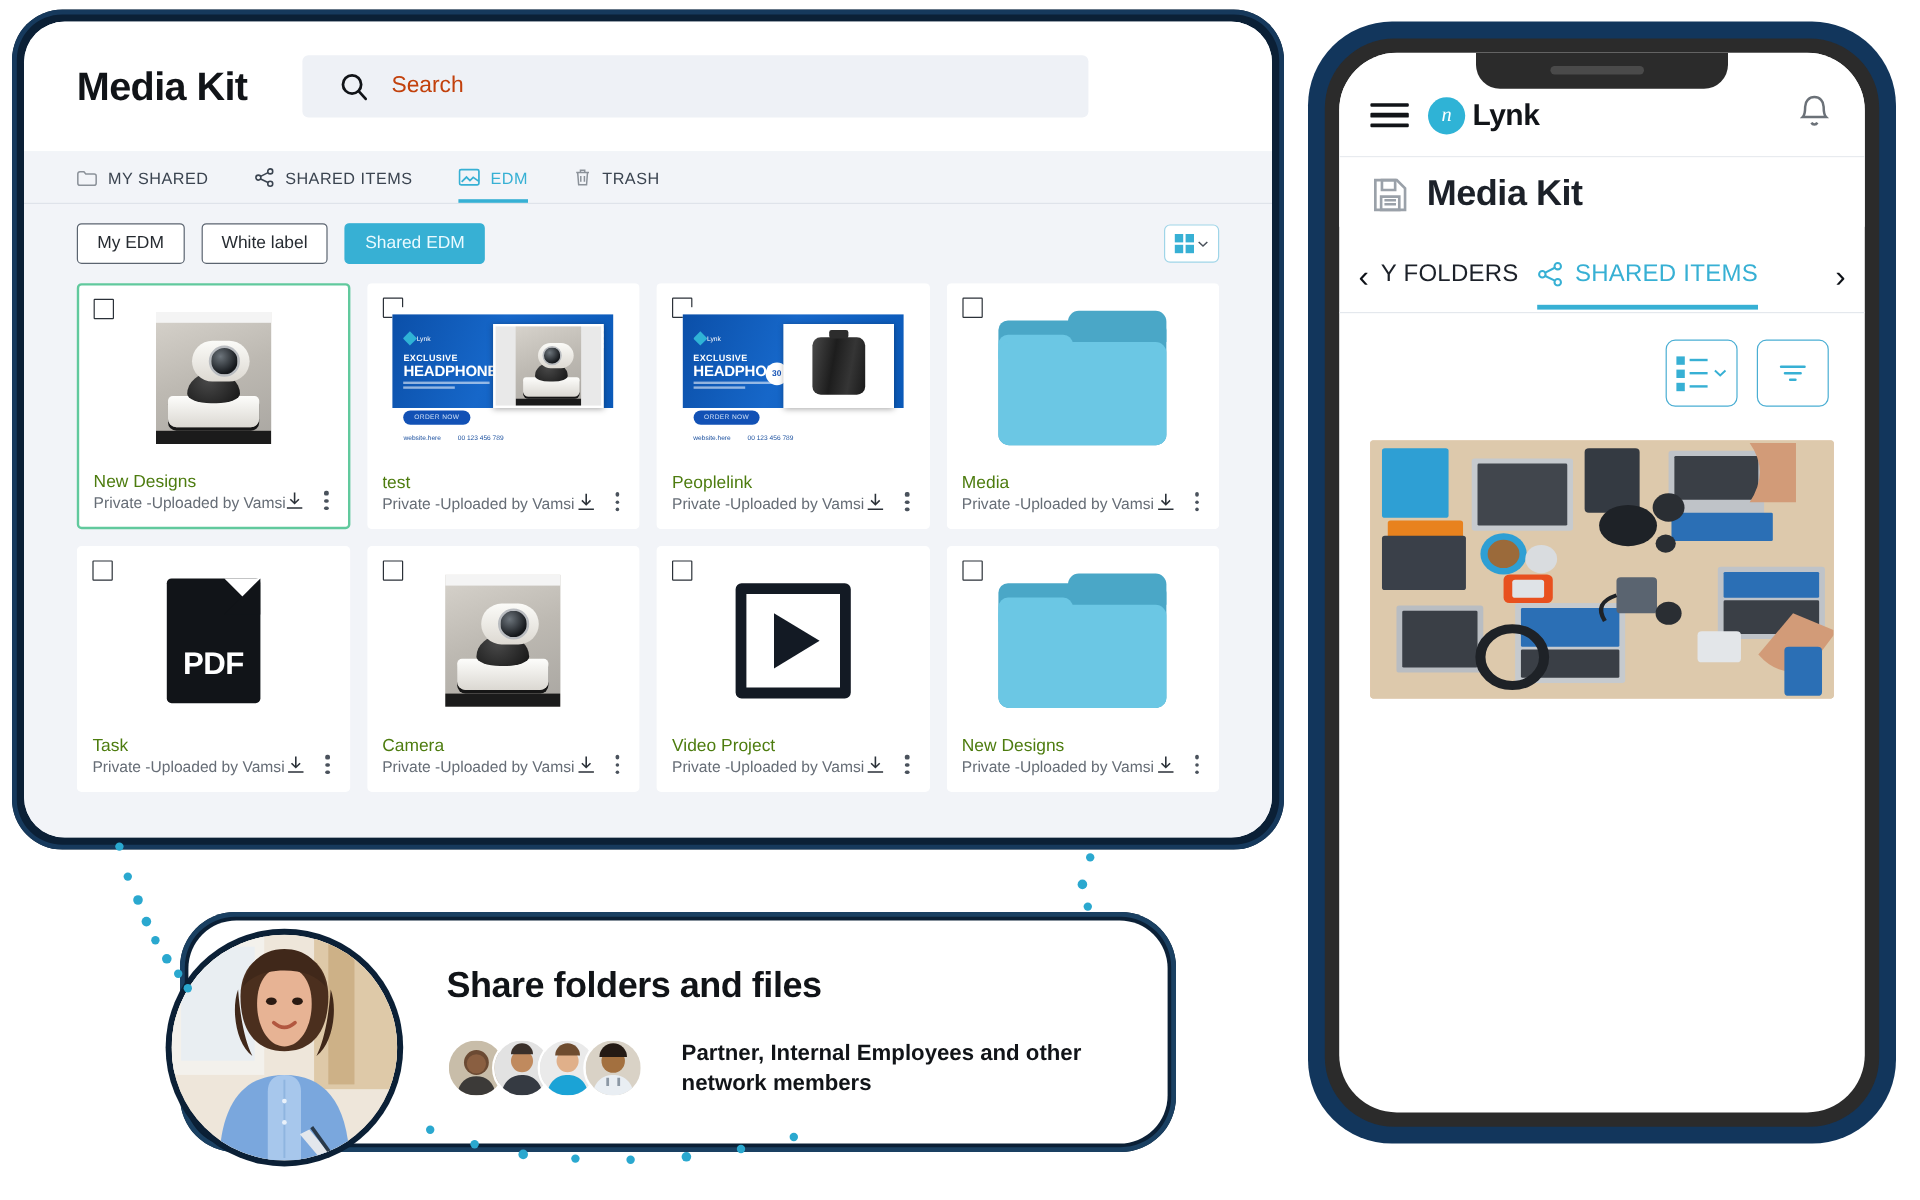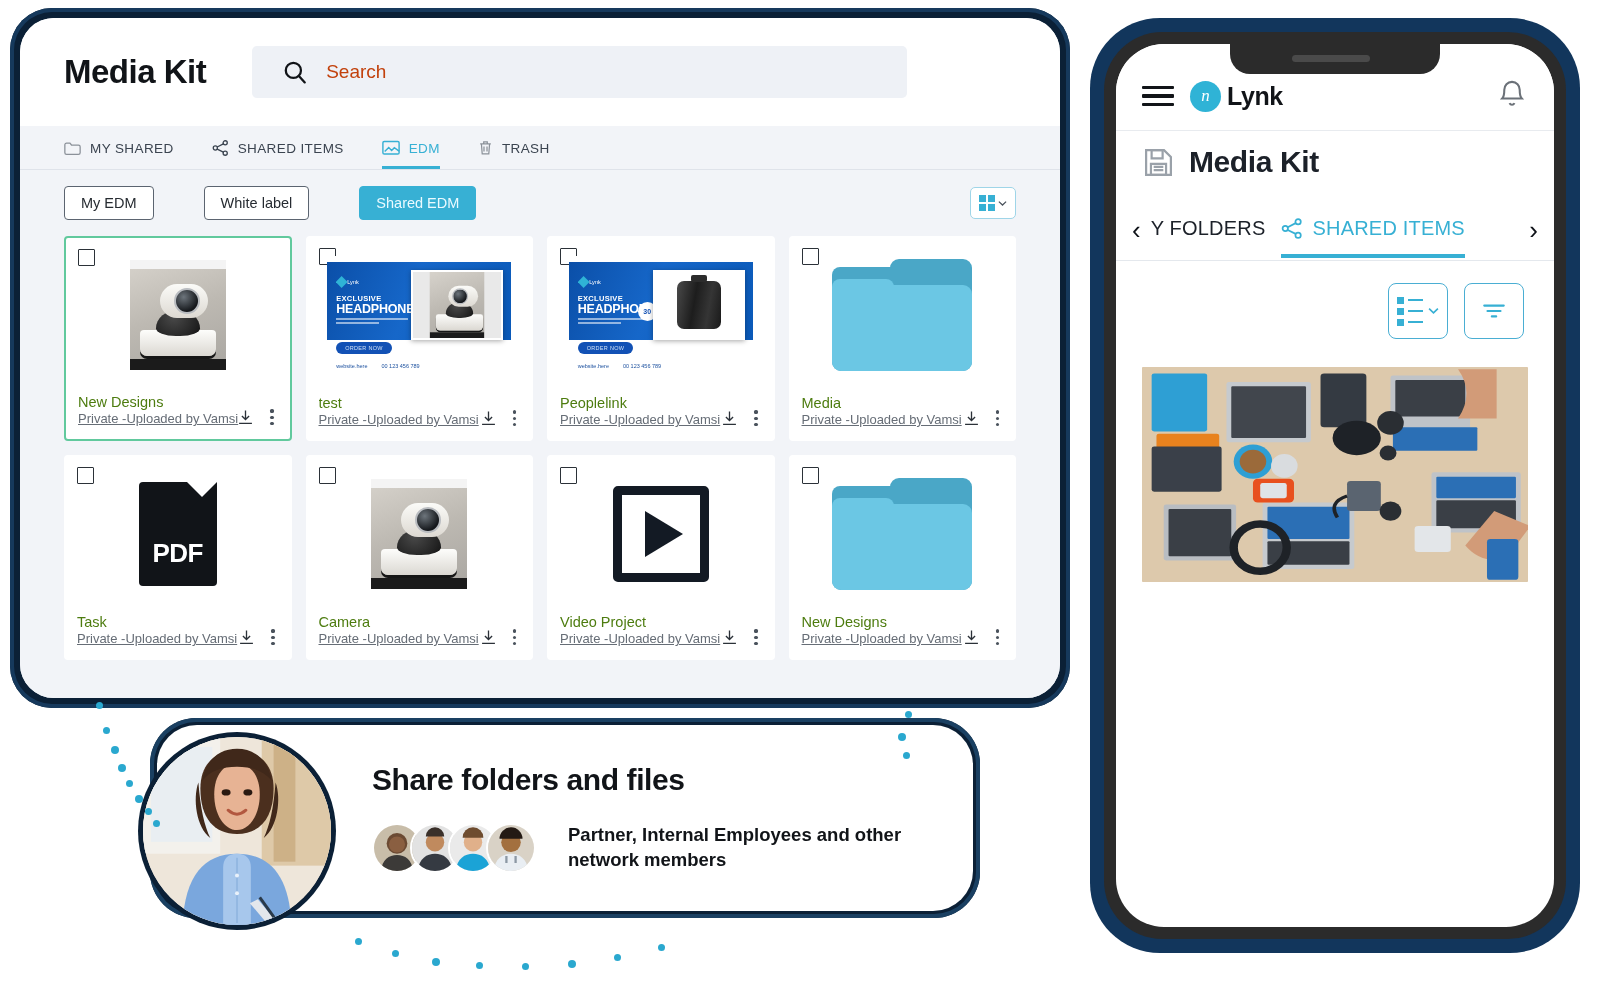--- a/index.html
+++ b/index.html
@@ -64,21 +64,20 @@
     cursor: pointer;
   }
   .tb-tab.active { color: #37b0d4; border-bottom-color: #37b0d4; }
   .tb-tab.active .ico svg { stroke: #37b0d4; }
   .ico { display: inline-flex; align-items: center; }
 
   .tb-filters {
     display: flex; align-items: center;
     padding: 16px 44px 0 44px;
     background: #f2f4f8;
-    gap: 36px;
   }
   .chip {
     height: 34px; min-width: 86px;
     border: 1px solid #5b6470; background: #fff;
     border-radius: 4px;
     font-size: 14.5px; color: #262b31;
     display: flex; align-items: center; justify-content: center;
     padding: 0 16px; margin-right: 14px;
     cursor: pointer;
   }
@@ -121,21 +120,21 @@
     border: 1.7px solid #2b3138; background: #fff; border-radius: 1px;
     cursor: pointer;
   }
   .thumb-wrap { width: 100%; height: 100%; display:flex; align-items:center; justify-content:center; }
   .card-foot {
     padding: 0 12px 11px 12px;
     display: flex; align-items: flex-end;
   }
   .cf-text { flex: 1; min-width: 0; }
   .cf-name { color: #4d7c0f; font-size: 14.5px; line-height: 1.25; white-space: nowrap; overflow: hidden; text-overflow: ellipsis; }
-  .cf-sub { color: #666d76; font-size: 13px; line-height: 1.3; white-space: nowrap; text-decoration: underline; }
+  .cf-sub { color: #666d76; font-size: 13px; line-height: 1.3; white-space: nowrap; }
   .cf-acts { display: flex; align-items: center; gap: 12px; padding-bottom: 1px; }
   .dots3 { display:flex; flex-direction:column; gap:3px; cursor:pointer; padding: 2px 4px;}
   .dots3 i { width: 3.2px; height: 3.2px; border-radius: 50%; background: #4a525c; display:block; }
 
   
   .th-img {
     width: 96px; height: 110px; position: relative;
     background: linear-gradient(160deg,#d7d3cc 0%,#bdb9b2 48%,#a9a6a1 100%);
     overflow: hidden;
   }
@@ -260,21 +259,21 @@
   .listico span i { display:block;width:7px;height:7px;background:#37b0d4;}
   .listico span b { display:block;width:15px;height:2px;background:#37b0d4;}
   .ph-photo {
     margin: 28px 26px 0 26px; height: 215px;
     border-radius: 2px; overflow: hidden; position: relative;
     background: #cfa97e;
   }
 
   
   #callout {
-    position: absolute; left: 150px; top: 718px;
+    position: absolute; left: 150px; top: 760px;
     width: 830px; height: 200px;
     border-radius: 46px;
     background: #0b2036;
     padding: 7px;
     box-shadow: 0 0 0 4px #1a4062 inset;
   }
   #callout-inner {
     width:100%;height:100%;background:#fff;border-radius:40px;
     display:flex; align-items:center; padding-left: 215px;
   }

